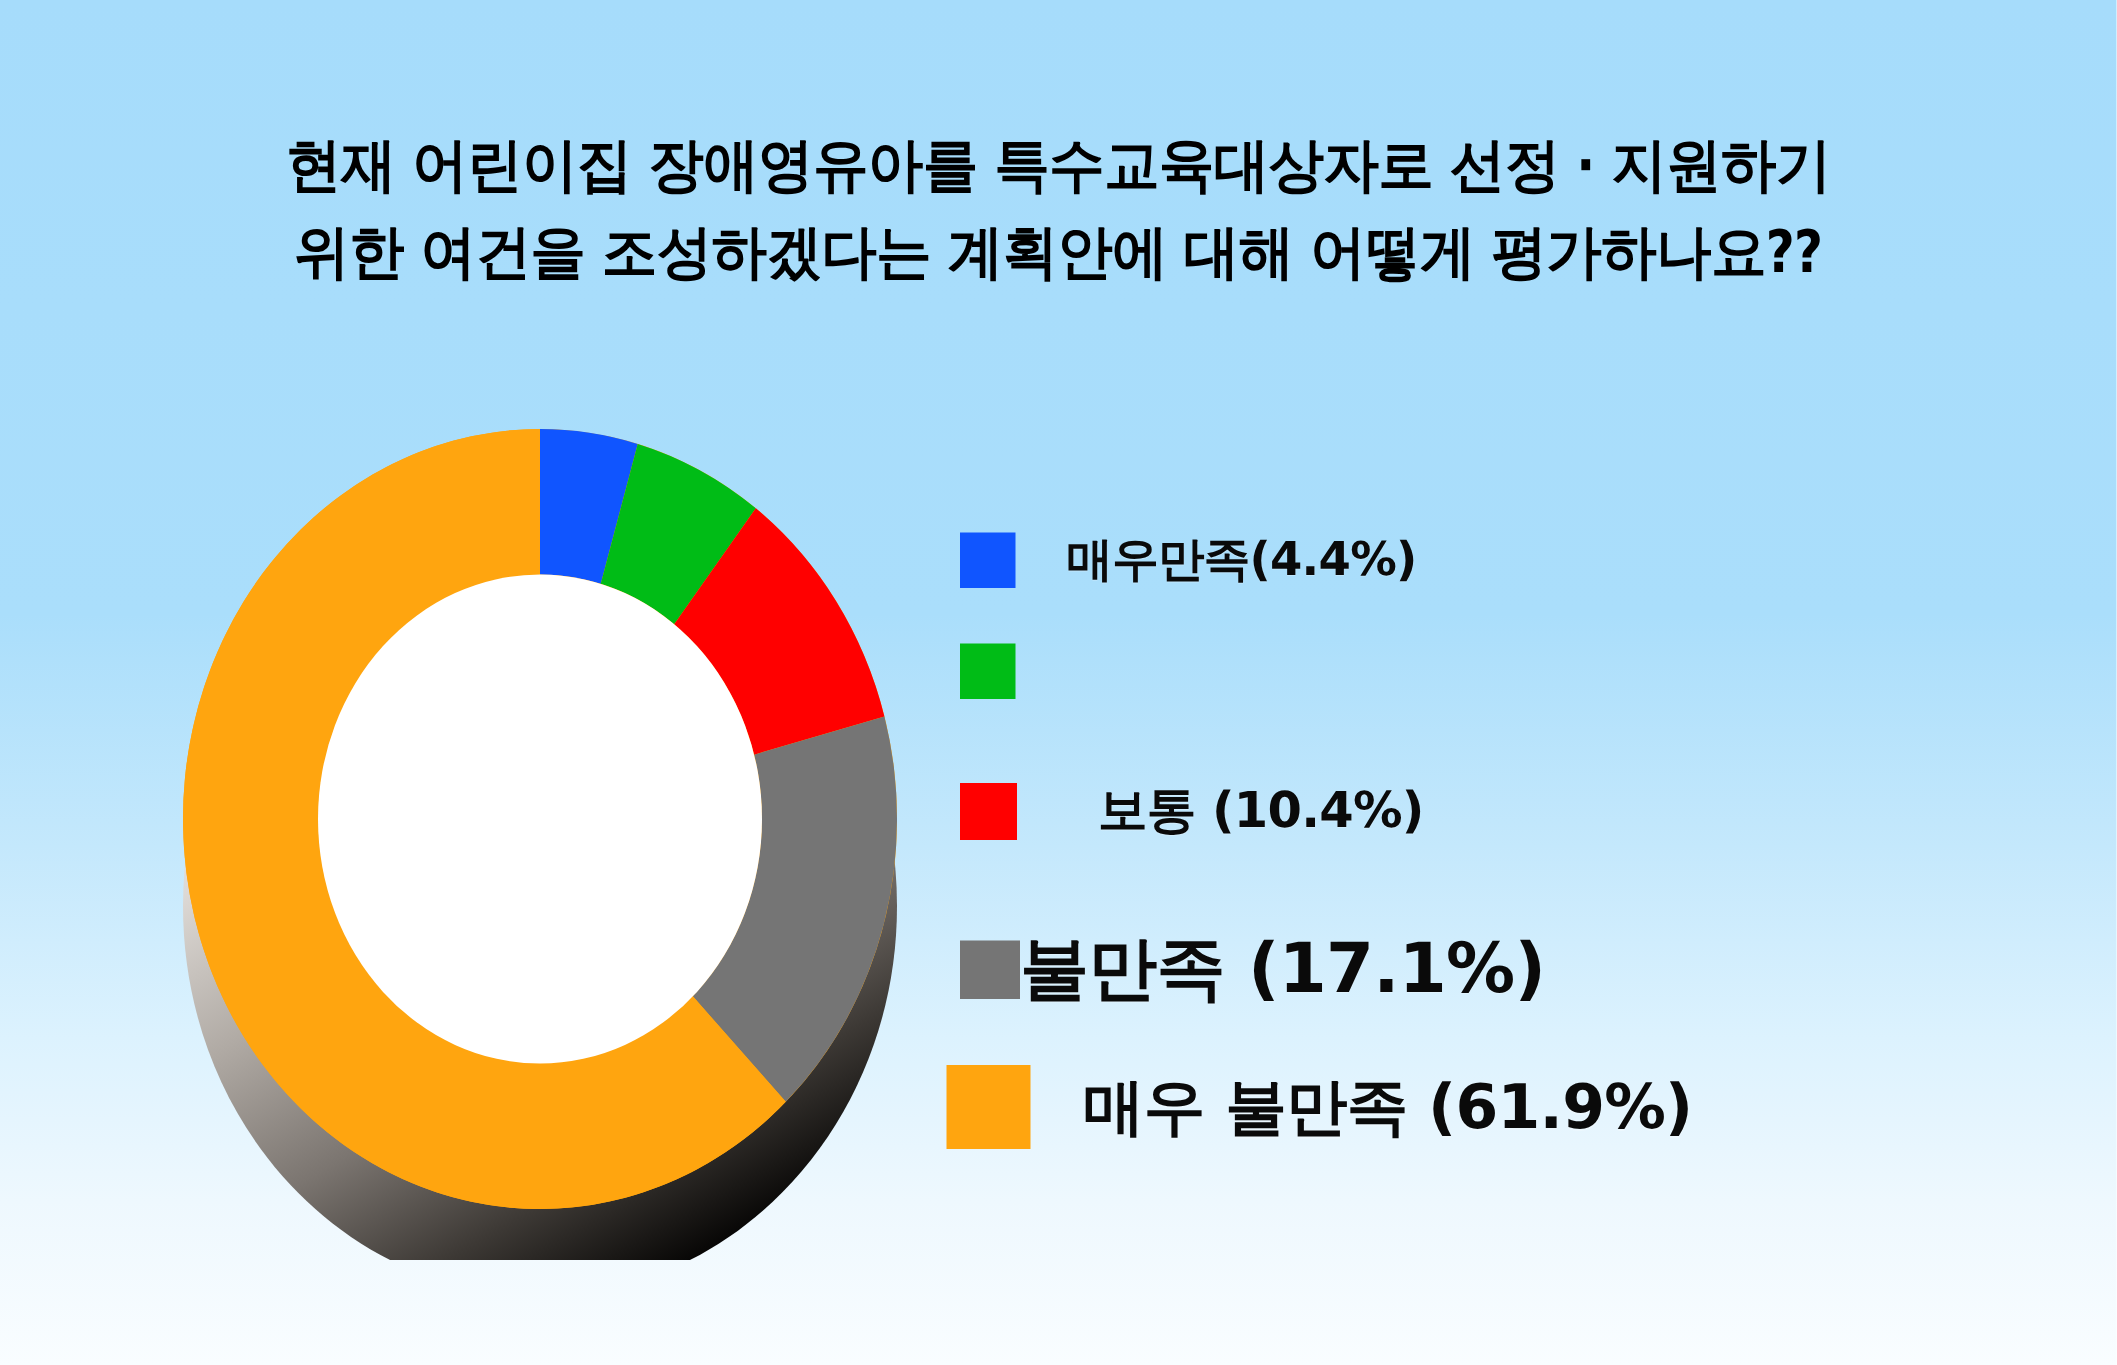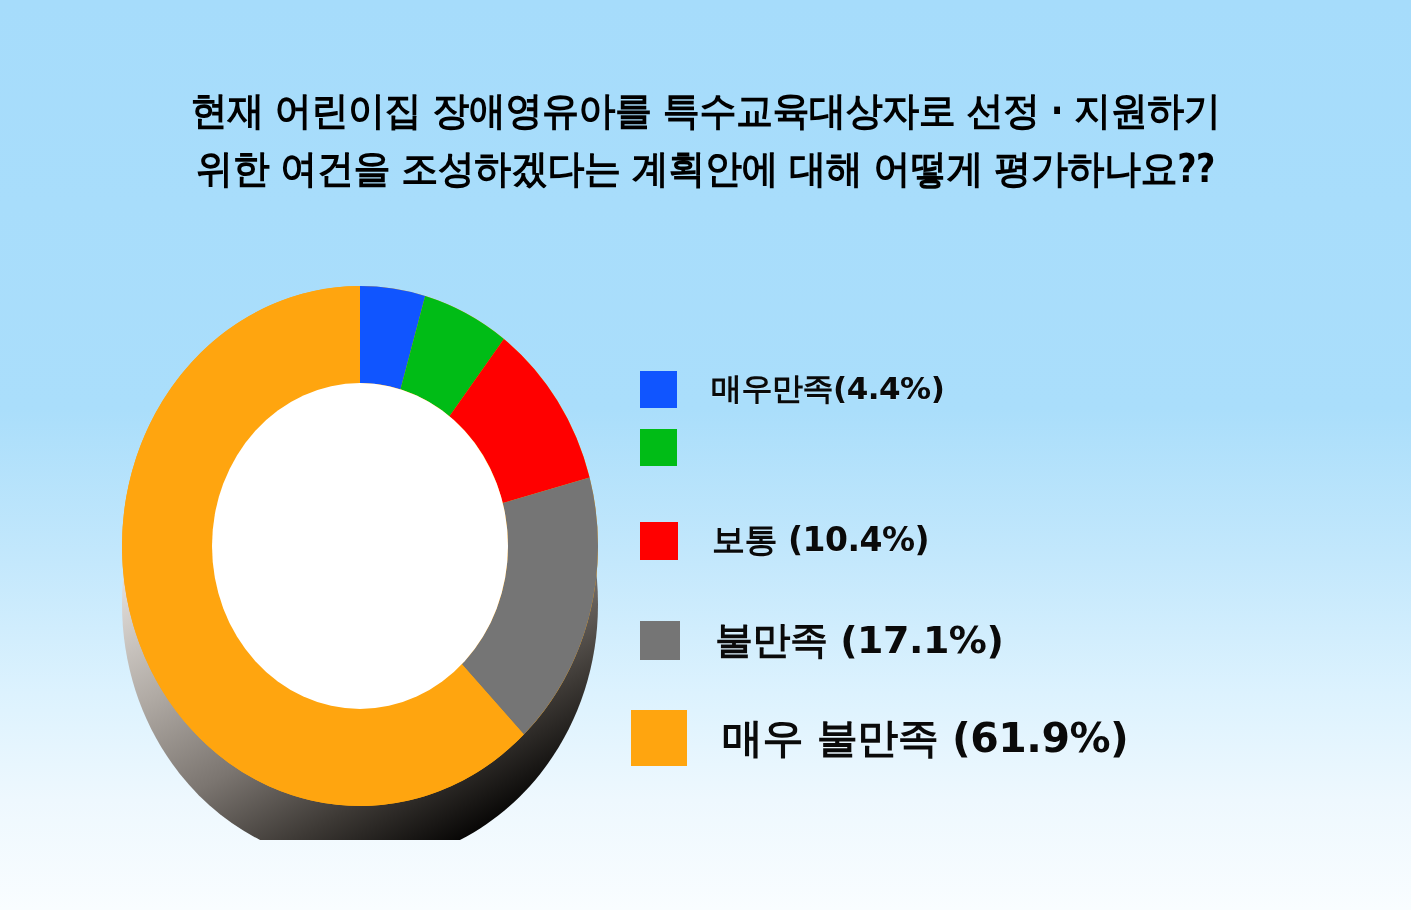--- a/index.html
+++ b/index.html
@@ -74,36 +74,36 @@
   .legend-label {
     color: #0a0a0a;
     font-weight: 800;
     font-family: "DejaVu Sans", "Liberation Sans", sans-serif;
     letter-spacing: -0.5px;
     white-space: nowrap;
     text-shadow: 0 1px 0 rgba(255,255,255,0.25);
   }
 
   
-  #legend-row-0 { left: 0px;  top: 16px;   }
+  #legend-row-0 { left: 0px;  top: 0;   }
   #legend-row-1 { left: 0px;  top: 77px;  }
   #legend-row-2 { left: 0px;  top: 166px; }
   #legend-row-3 { left: 0px;  top: 263px; }
   #legend-row-4 { left: -9px; top: 358px; align-items: flex-end; }
 
   #legend-row-0 .legend-swatch { width: 37px; height: 37px; }
   #legend-row-1 .legend-swatch { width: 37px; height: 37px; }
   #legend-row-2 .legend-swatch { width: 38px; height: 38px; }
   #legend-row-3 .legend-swatch { width: 40px; height: 39px; }
   #legend-row-4 .legend-swatch { width: 56px; height: 56px; }
 
   #legend-row-0 .legend-label { font-size: 31px; margin-left: 34px; }
   #legend-row-1 .legend-label { font-size: 31px; margin-left: 34px; }
-  #legend-row-2 .legend-label { font-size: 33px; margin-left: 34px; }
-  #legend-row-3 .legend-label { font-size: 38px; margin-left: 35px; }
+  #legend-row-2 .legend-label { font-size: 33px; margin-left: 54px; }
+  #legend-row-3 .legend-label { font-size: 46px; }
   #legend-row-4 .legend-label { font-size: 41px; margin-left: 35px; }
 </style>
 </head>
 <body>
 
 <div id="stage">
 
   <div id="chart-title">현재 어린이집 장애영유아를 특수교육대상자로 선정 · 지원하기
 위한 여건을 조성하겠다는 계획안에 대해 어떻게 평가하나요??</div>
 

